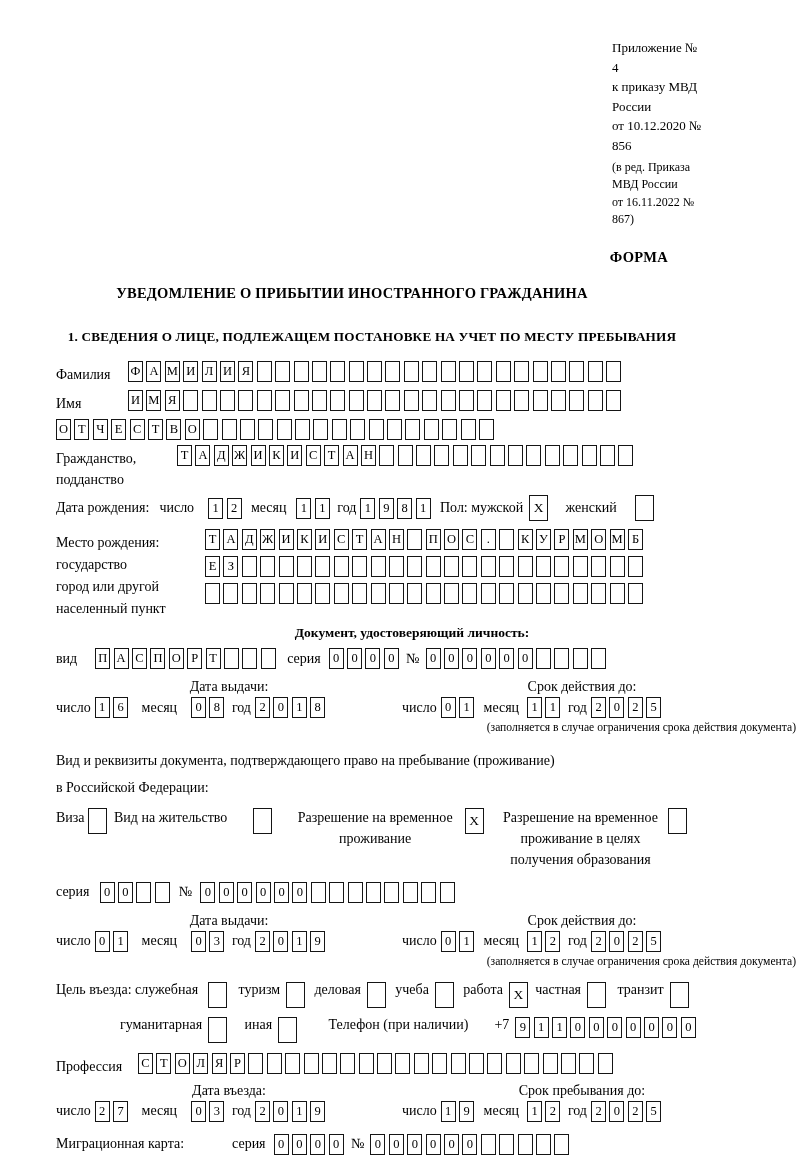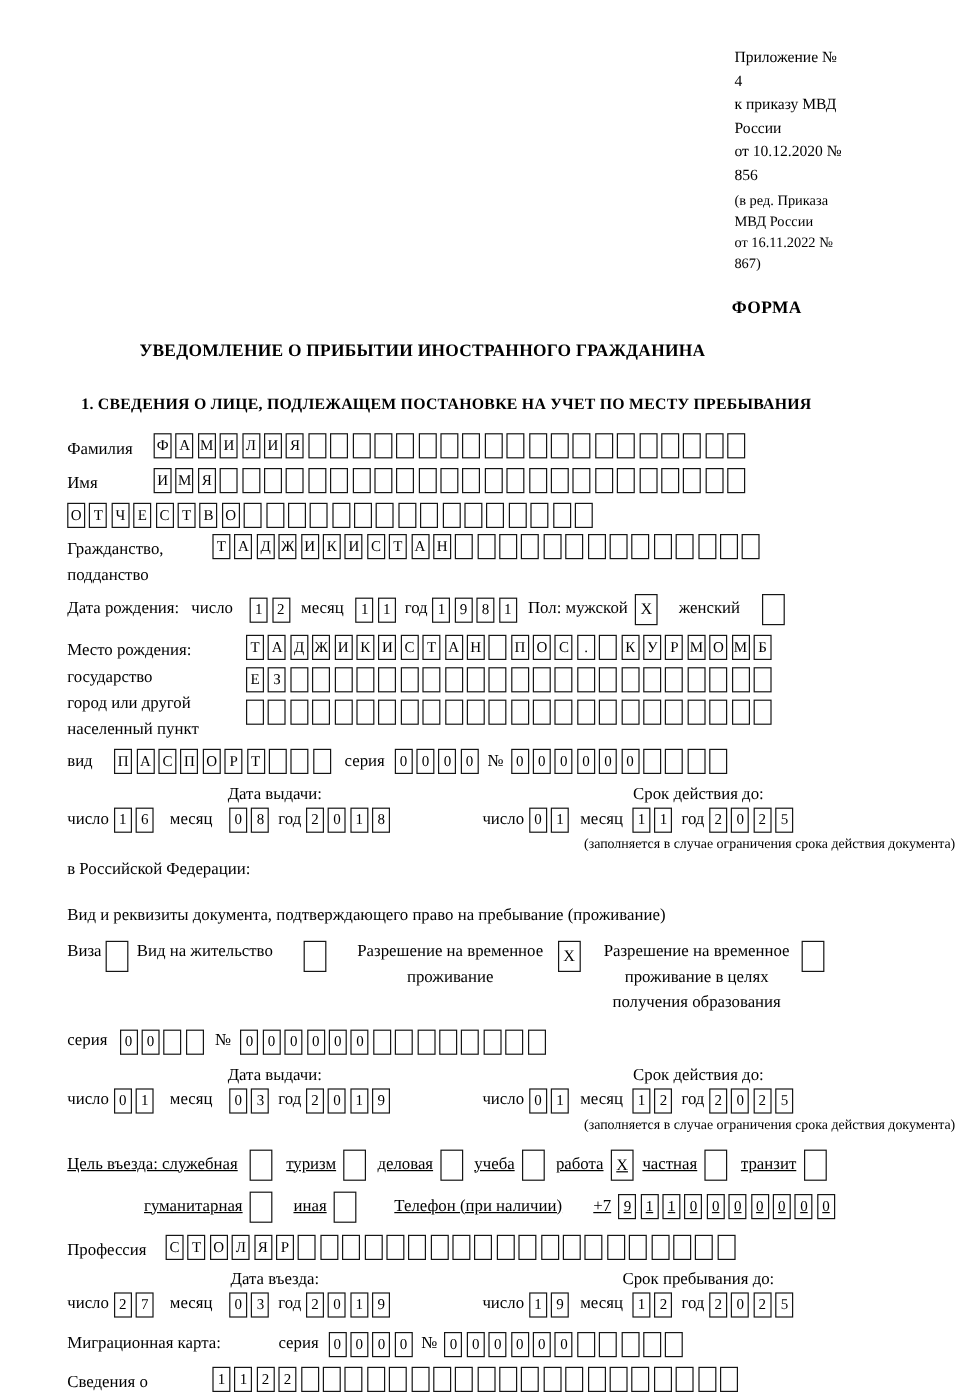--- a/index.html
+++ b/index.html
@@ -60,21 +60,21 @@
               margin:3px -34px 0 0; }
 
   .plain-line { margin-top:8px; line-height:1.8; }
 
   .permit-row { display:flex; align-items:flex-start; margin-top:6px; }
   .permit-item { display:flex; align-items:flex-start; }
   .permit-item .txt { line-height:1.5; }
   .permit-item .txt.center { text-align:center; }
   .permit-item .cells { margin-left:8px; margin-top:1px; }
 
-  .purpose-row { display:flex; align-items:center; margin-top:14px;text-decoration:underline; }
+  .purpose-row { display:flex; margin-top:14px; }
   .purpose-row .cells { margin-left:6px; }
   .purpose2 { margin-left:64px; margin-top:9px; }
 
   .rep-block { display:flex; margin-top:4px; }
 </style>
 </head>
 <body>
 
 <div class="page">
 
@@ -336,20 +336,21 @@
             <span class="cell"></span>
             <span class="cell"></span>
             <span class="cell"></span>
             <span class="cell"></span>
             <span class="cell"></span>
             <span class="cell"></span>
           </div>
       </div>
     </div>
 
+    <div class="doc-heading">Документ, удостоверяющий личность:</div>
 
     <div class="inline-row">
       <span>вид</span>
       <span class="cells ml18">
           <span class="cell">П</span>
           <span class="cell">А</span>
           <span class="cell">С</span>
           <span class="cell">П</span>
           <span class="cell">О</span>
           <span class="cell">Р</span>
@@ -421,22 +422,22 @@
               <span class="cell">2</span>
               <span class="cell">0</span>
               <span class="cell">2</span>
               <span class="cell">5</span>
             </span>
         </div>
         <div class="dp-note">(заполняется в случае ограничения срока действия документа)</div>
       </div>
     </div>
 
+    <div class="plain-line" style="margin-top:14px;">Вид и реквизиты документа, подтверждающего право на пребывание (проживание)</div>
     <div class="plain-line" style="margin-top:2px;">в Российской Федерации:</div>
-    <div class="plain-line" style="margin-top:14px;">Вид и реквизиты документа, подтверждающего право на пребывание (проживание)</div>
 
     <div class="permit-row">
       <div class="permit-item">
         <span class="txt">Виза</span>
         <span class="cells chk" style="margin-left:3px;">
             <span class="cell"></span>
           </span>
       </div>
       <div class="permit-item" style="margin-left:4px;">
         <span class="txt">Вид на жительство</span>

